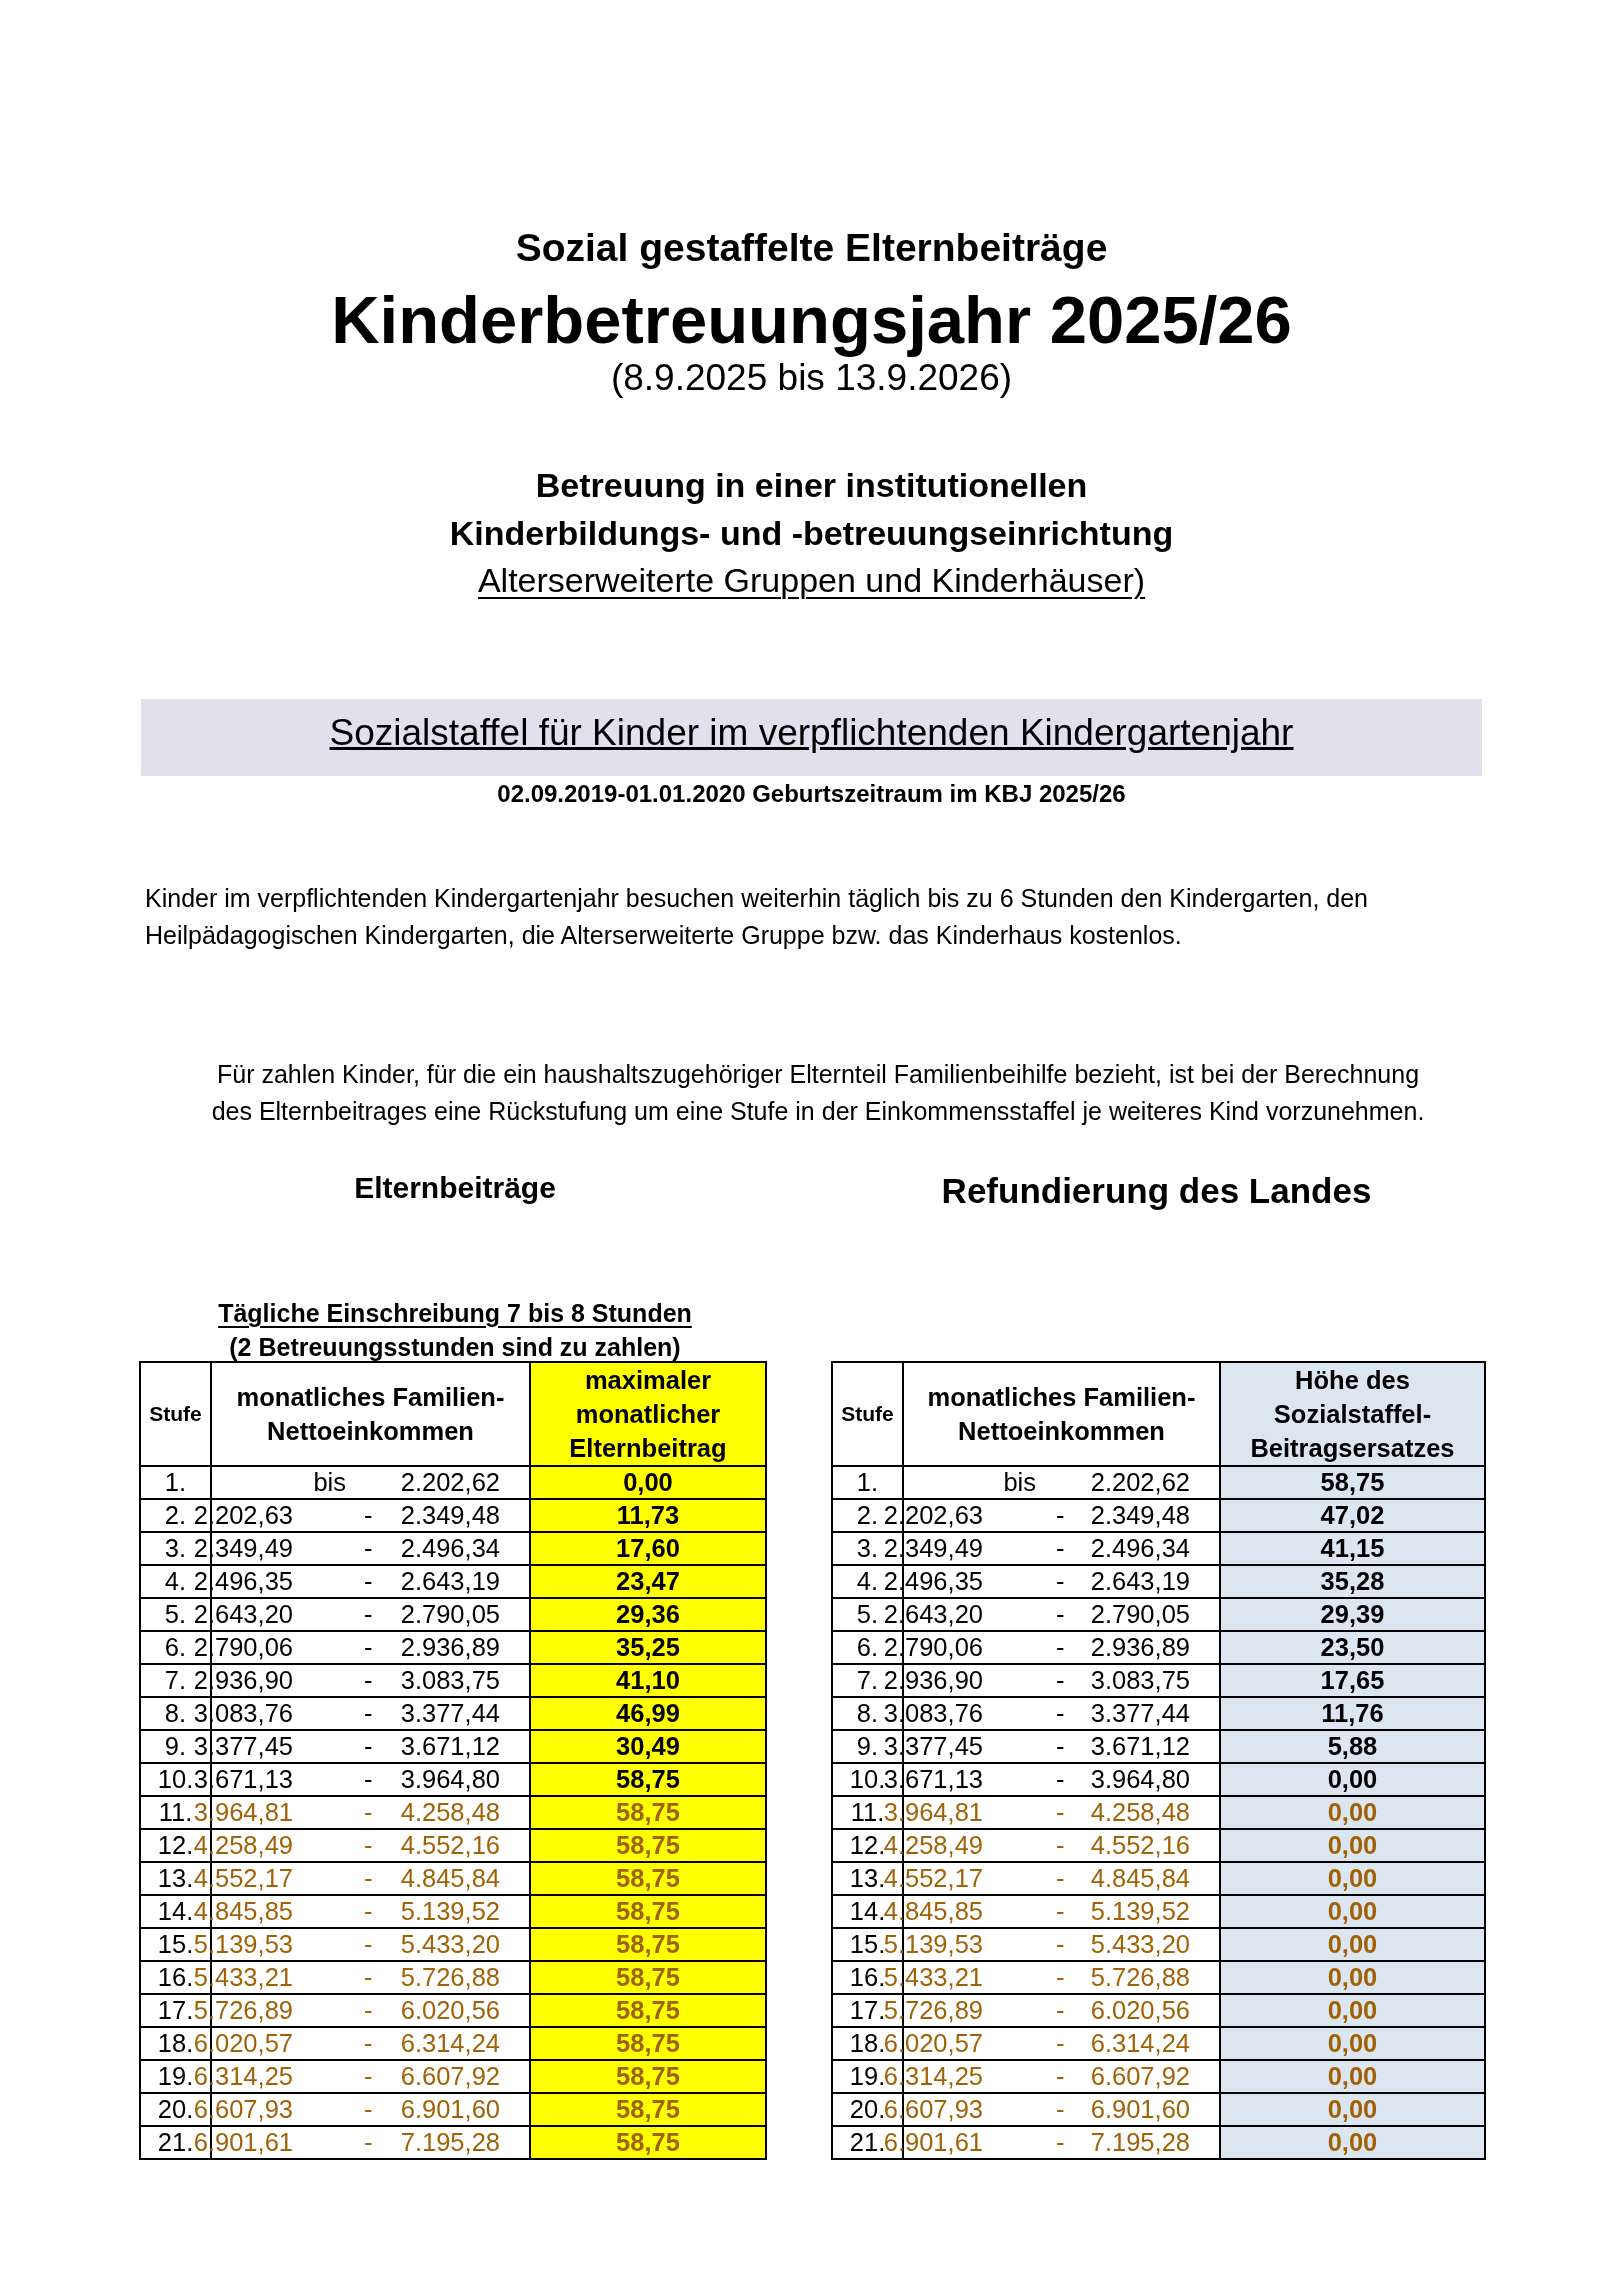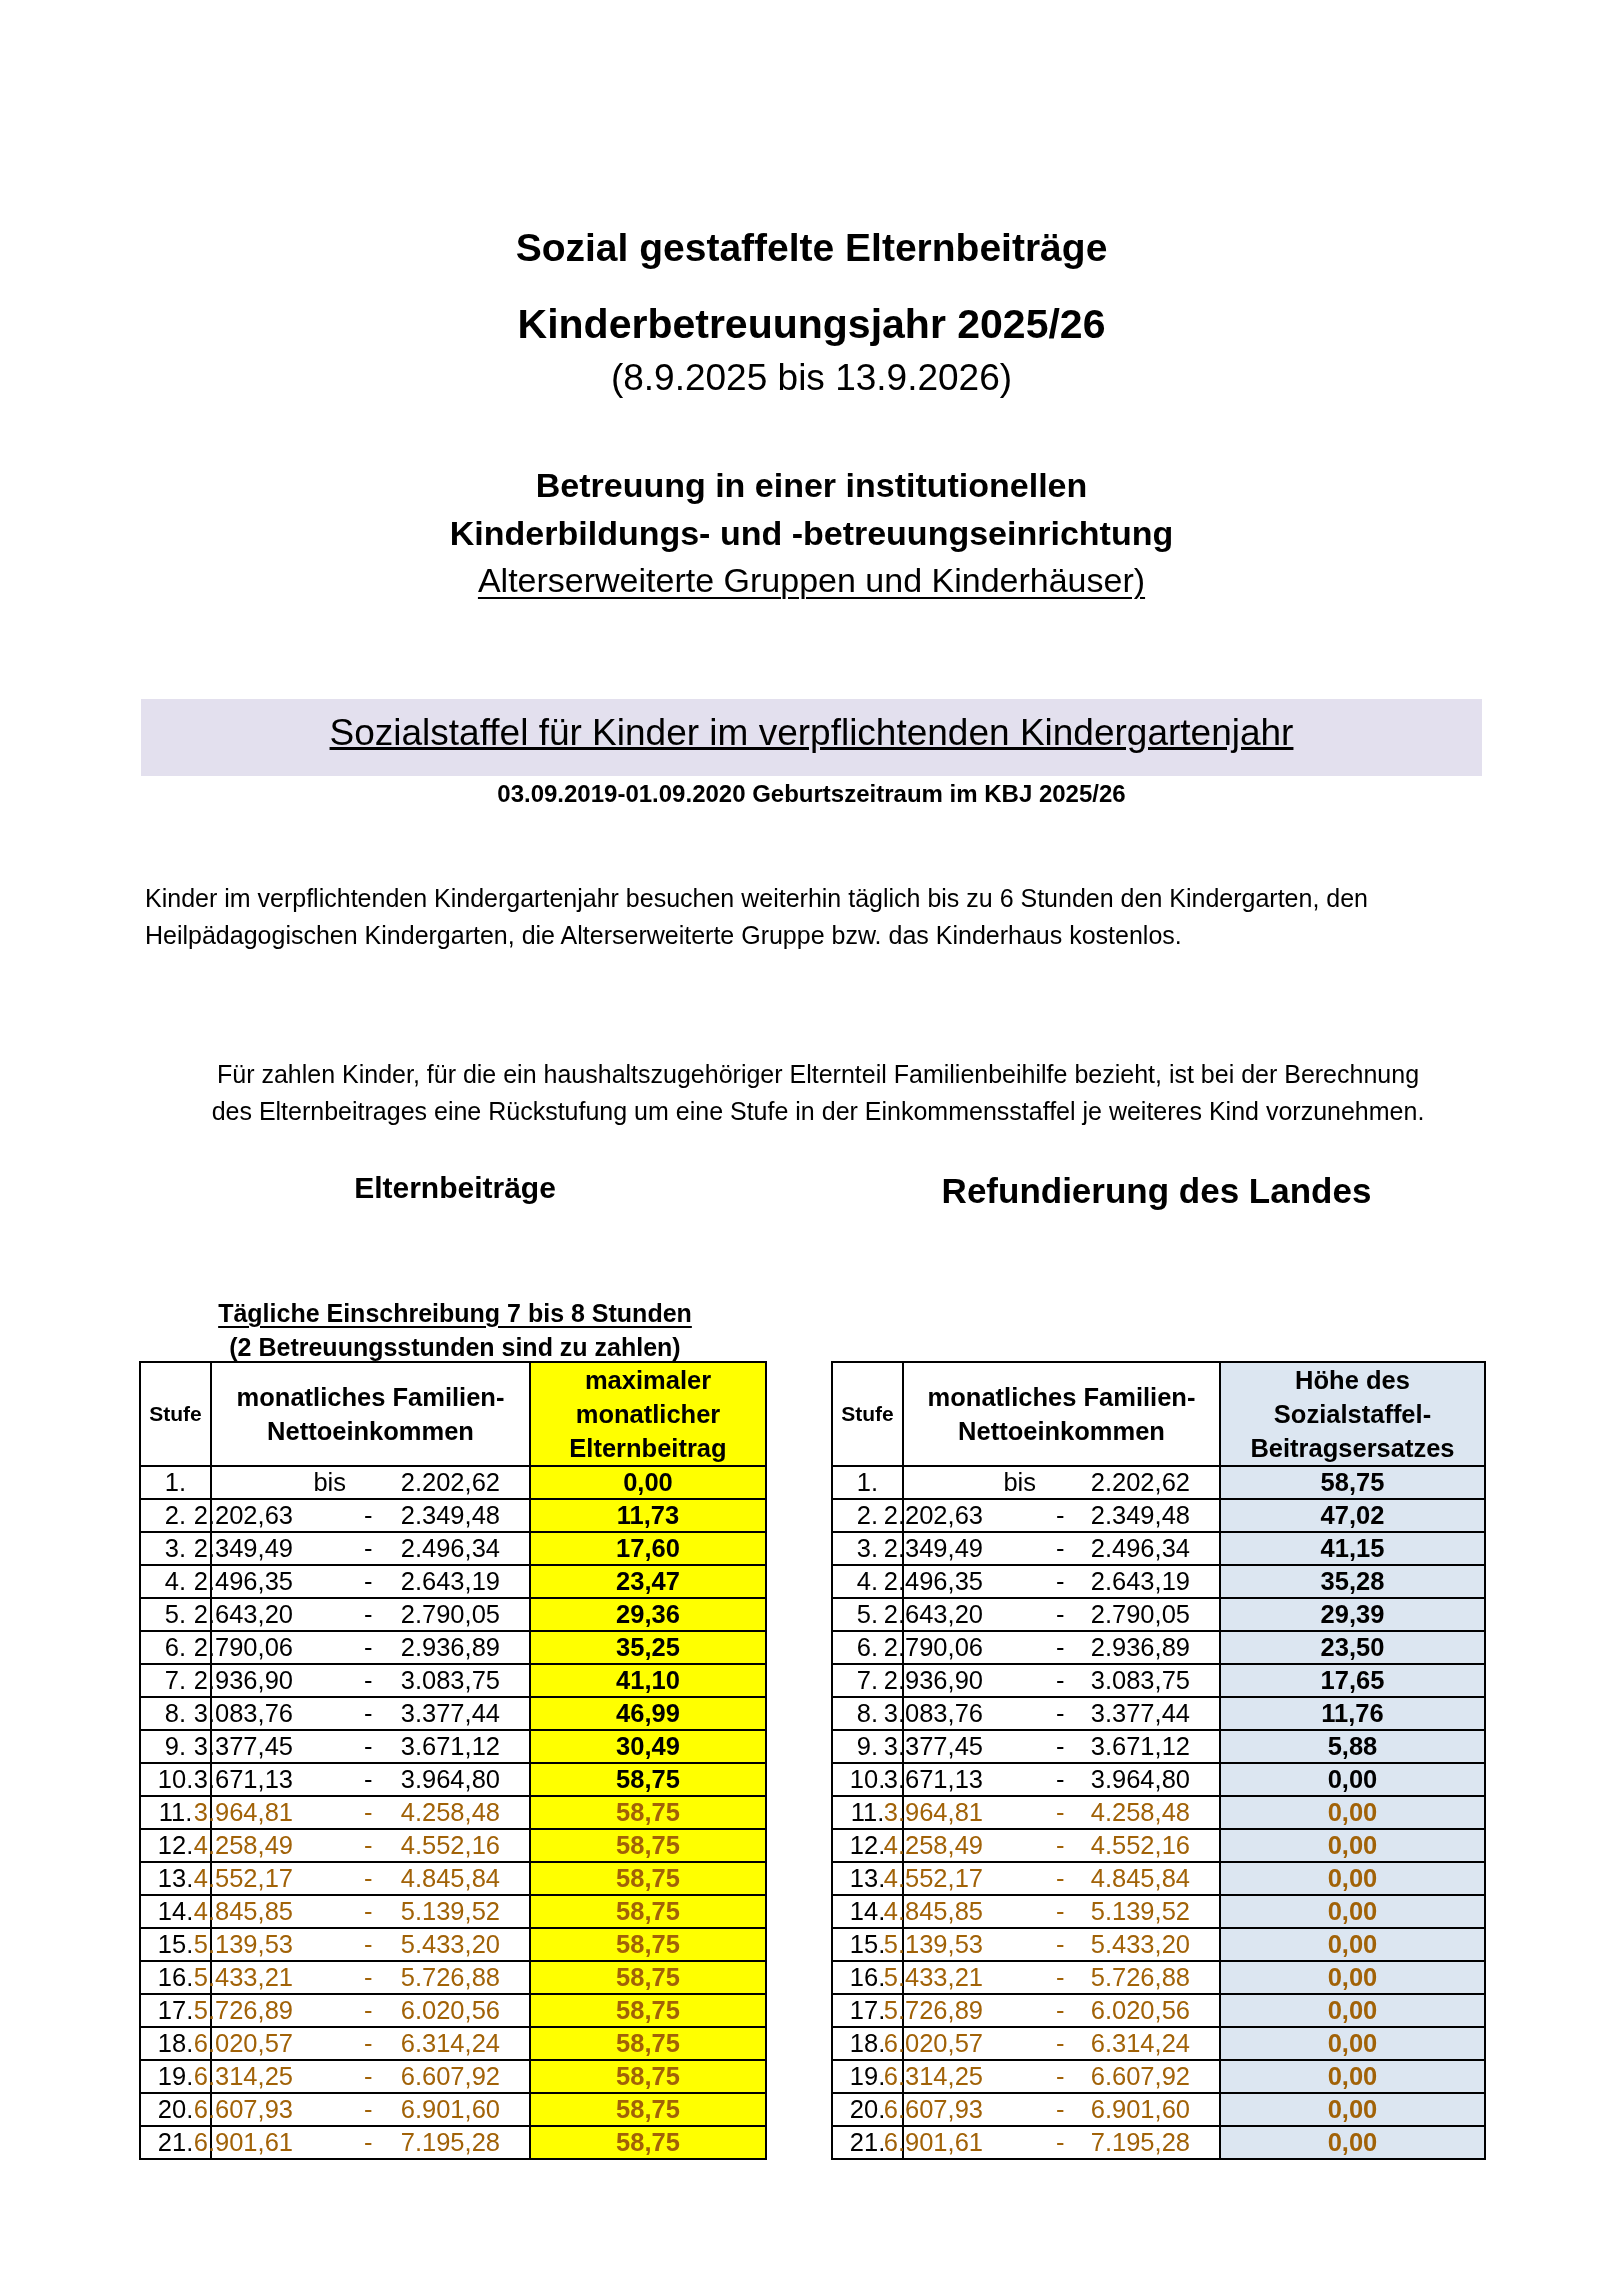--- a/index.html
+++ b/index.html
@@ -1,21 +1,21 @@
 <!DOCTYPE html>
 <html style="font-size:10.5px"><head>
 <meta charset="utf-8">
 <style>
   html, body { margin:0; padding:0; background:#ffffff; }
   body { width:1623px; height:2295px; position:relative; overflow:hidden;
          font-family:"Liberation Sans", sans-serif; color:#000; }
   .abs { position:absolute; }
   .center { text-align:center; left:0; width:1623px; }
   .t1 { top:226px; font-size:39px; font-weight:bold; }
-  .t2 { top:281px; font-size:41px; font-weight:bold;margin-top:20px; }
+  .t2 { top:281px; font-size:67px; font-weight:bold; }
   .t3 { top:357px; font-size:37px; }
   .t4 { top:461px; font-size:34px; font-weight:bold; line-height:48px; }
   .t5 { top:556px; font-size:34px; line-height:48px; }
   .t5 span { text-decoration:underline; text-decoration-thickness:2px; text-underline-offset:5.2px; }
   .band { left:141px; top:699px; width:1341px; height:77px; background:#e3e0ee; }
   .band-text { left:141px; top:712px; width:1341px; text-align:center; font-size:37px;text-decoration:underline; }
   .geb { top:780px; font-size:24px; font-weight:bold; }
   .para1 { left:145px; top:880px; width:1348px; font-size:25px; line-height:37px; }
   .para2 { left:141px; top:1056px; width:1354px; font-size:25px; line-height:37px; text-align:center; }
   .h-left { left:141px; width:628px; top:1171px; text-align:center; font-size:30px; font-weight:bold; }
@@ -52,21 +52,21 @@
 <div class="abs center t4">
   <div>Betreuung in einer institutionellen</div>
   <div>Kinderbildungs- und -betreuungseinrichtung</div>
 </div>
 <div class="abs center t5" style="top:556px;">
   <div><span>Alterserweiterte Gruppen und Kinderhäuser)</span></div>
 </div>
 
 <div class="abs band"></div>
 <div class="abs band-text">Sozialstaffel für Kinder im verpflichtenden Kindergartenjahr</div>
-<div class="abs center geb">03.09.2019-01.09.2020 Geburtszeitraum im KBJ 2025/26</div>
+<div class="abs center geb">02.09.2019-01.01.2020 Geburtszeitraum im KBJ 2025/26</div>
 
 <div class="abs para1">
   <div>Kinder im verpflichtenden Kindergartenjahr besuchen weiterhin täglich bis zu 6 Stunden den Kindergarten, den</div>
   <div>Heilpädagogischen Kindergarten, die Alterserweiterte Gruppe bzw. das Kinderhaus kostenlos.</div>
 </div>
 
 <div class="abs para2">
   <div>Für zahlen Kinder, für die ein haushaltszugehöriger Elternteil Familienbeihilfe bezieht, ist bei der Berechnung</div>
   <div>des Elternbeitrages eine Rückstufung um eine Stufe in der Einkommensstaffel je weiteres Kind vorzunehmen.</div>
 </div>

